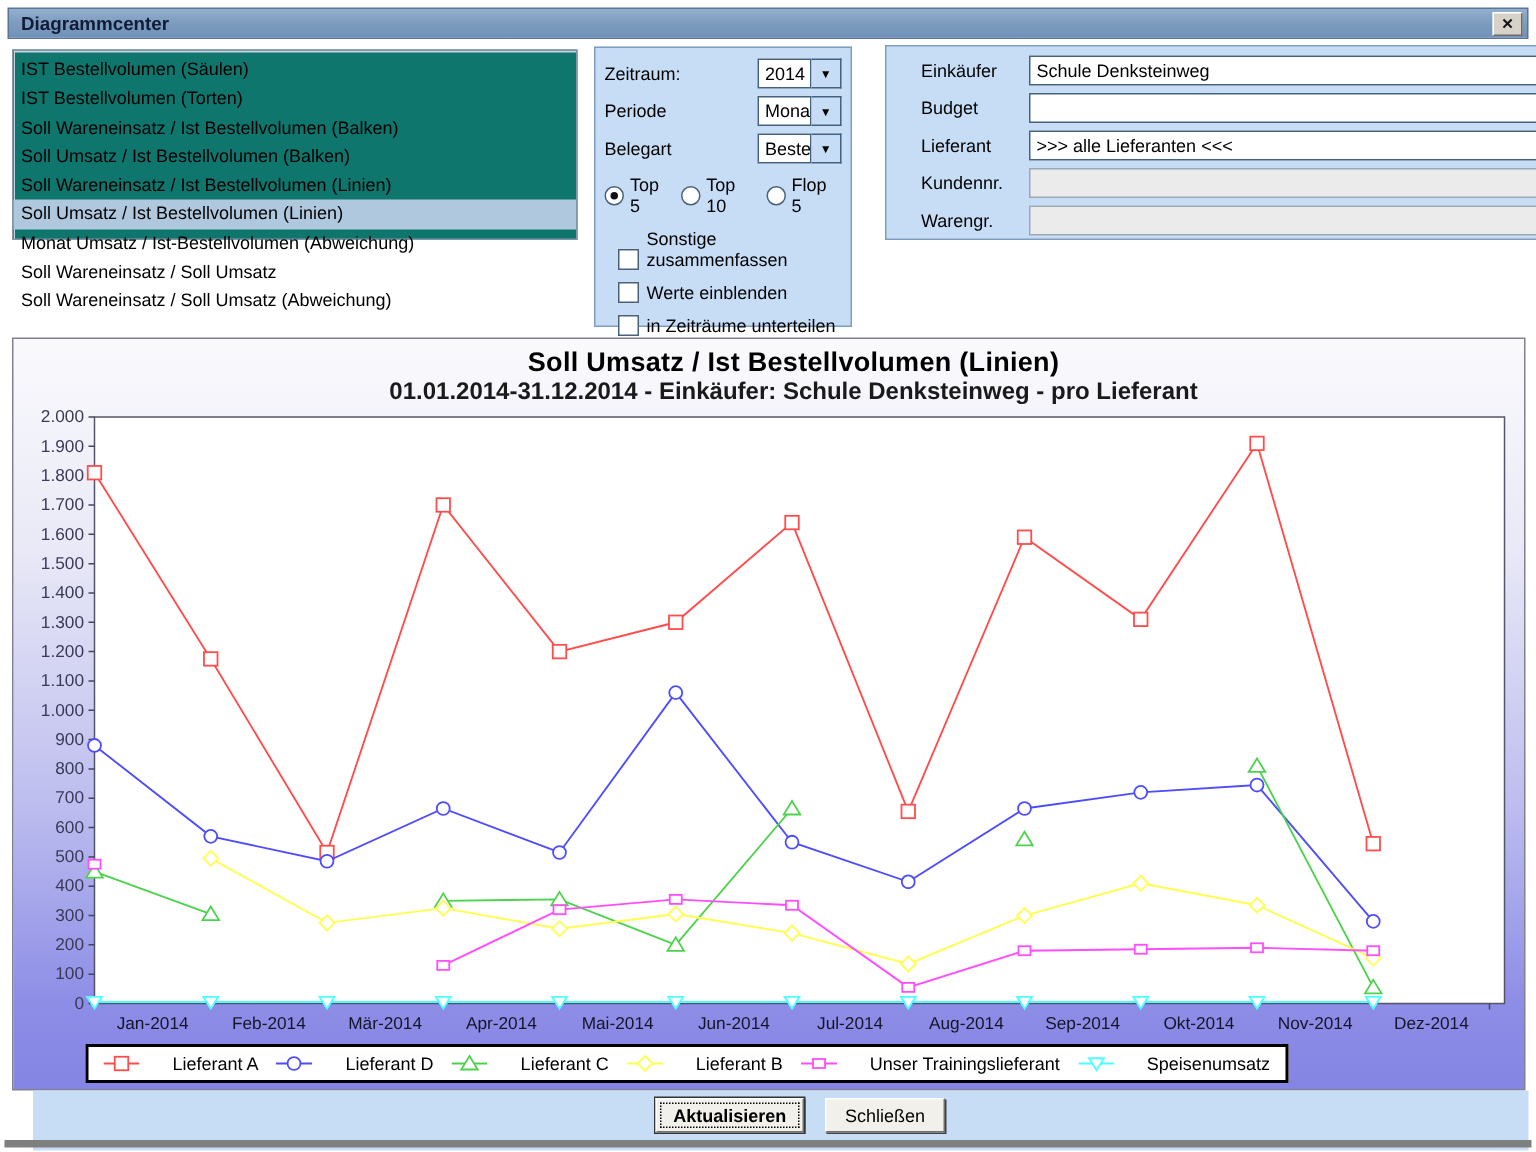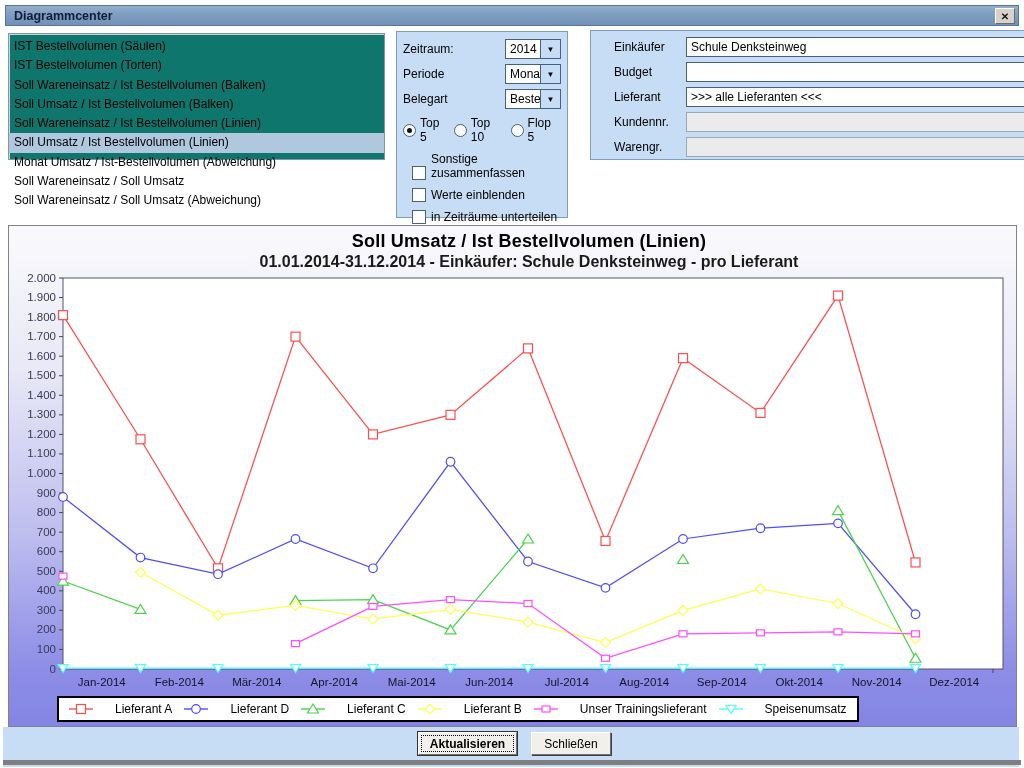--- a/index.html
+++ b/index.html
@@ -55,21 +55,21 @@
   .chart-subtitle{position:absolute;left:40px;width:960px;top:27px;text-align:center;
     font-weight:bold;font-size:16px;color:#1a1a1a;}
   .chart-svg{position:absolute;left:0;top:0;}
 
   .legend{position:absolute;left:48px;top:470px;height:22px;background:#fff;border:2px solid #000;
     display:flex;align-items:center;padding:0 4px;white-space:nowrap;}
   .legend .litem{display:flex;align-items:center;padding:0 6px;}
   .legend .litem span{margin-left:22px;}
 
   
-  .footer{position:absolute;left:3px;right:5px;top:727px;height:40px;background:#C7DDF6;}
+  .footer{position:absolute;left:22px;right:5px;top:727px;height:40px;background:#C7DDF6;}
   .bottombar{position:absolute;left:3px;right:3px;top:760px;height:5px;background:#7F7F7F;}
   .btn{position:absolute;top:5px;height:23px;background:#F1F0EB;font-size:12px;
     border-top:1px solid #fff;border-left:1px solid #fff;border-right:1px solid #707070;border-bottom:1px solid #707070;
     box-shadow:1px 1px 0 #40404a;display:flex;align-items:center;justify-content:center;box-sizing:border-box;}
   .btn.default{font-weight:bold;outline:1px dotted #000;outline-offset:-4px;box-shadow:0 0 0 1px #333, 1px 1px 0 #40404a;}
   .btn-aktualisieren{left:415px;width:99px;}
   .btn-schliessen{left:528px;width:80px;}
 </style>
 </head>
 <body>

